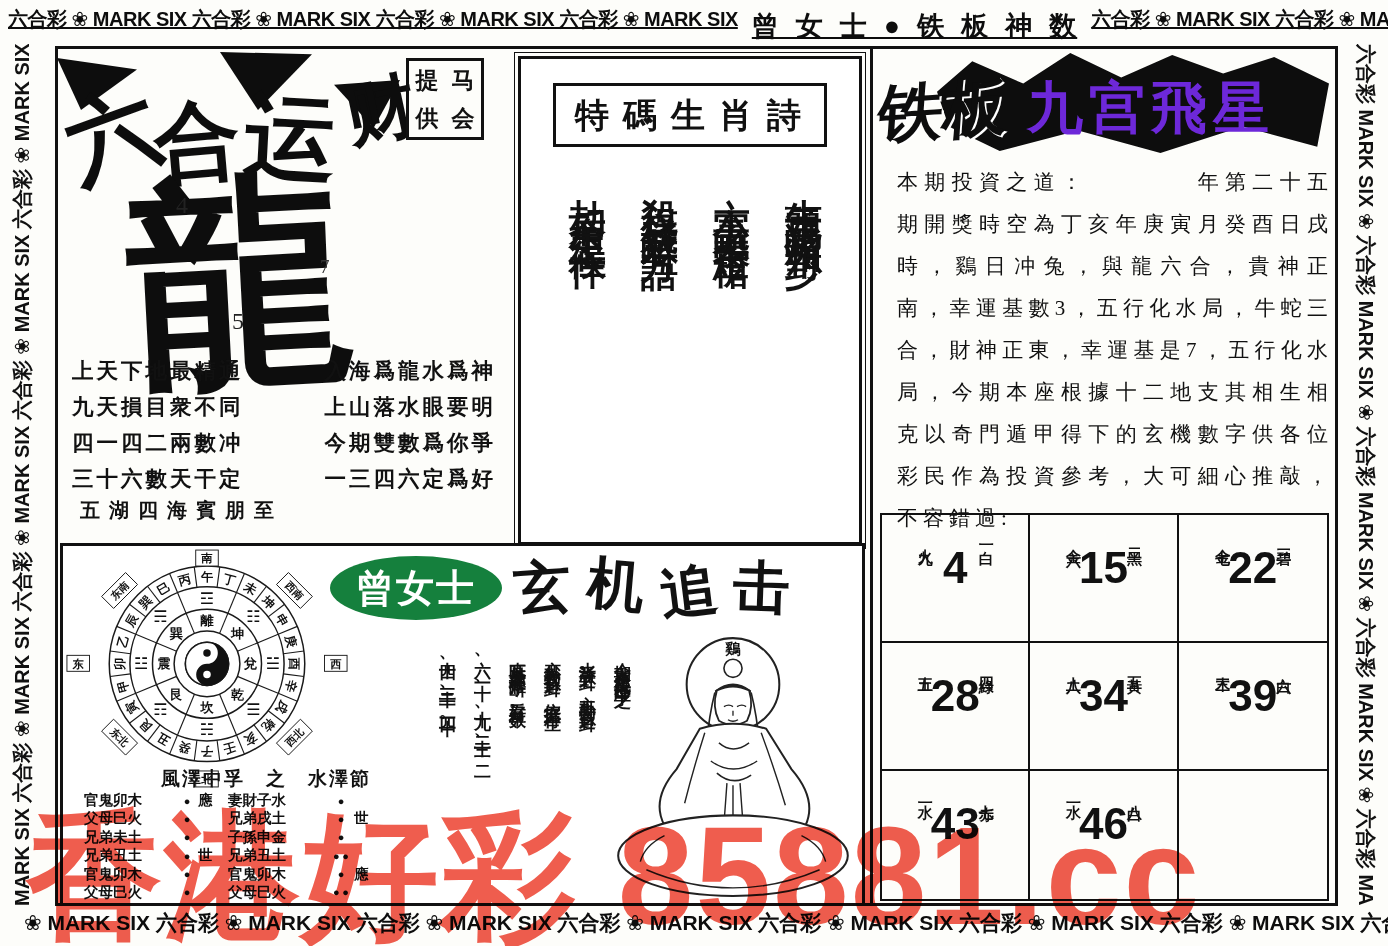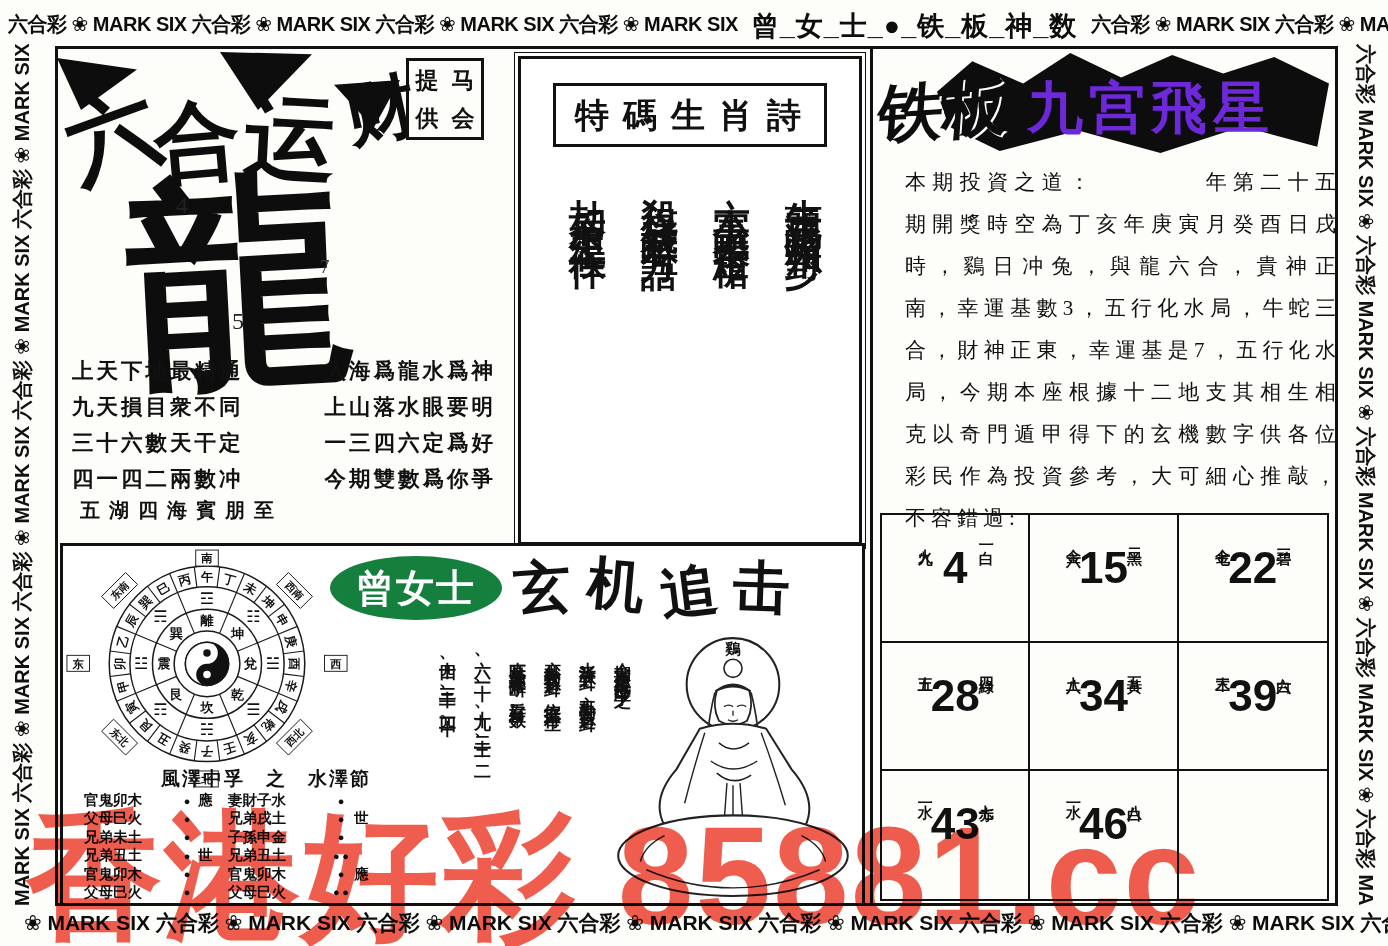--- a/index.html
+++ b/index.html
@@ -1,21 +1,21 @@
 <!DOCTYPE html>
 <html><head>
 <meta charset="utf-8">
 <style>
   html,body{margin:0;padding:0;background:#e9e9e6;}
   .page{position:relative;width:1388px;height:946px;margin:0 auto;background:#fdfdfa;
         overflow:hidden;font-family:"Liberation Serif","DejaVu Serif",serif;color:#111;}
   
   .strip{position:absolute;white-space:nowrap;overflow:hidden;
          font-family:"Liberation Sans","DejaVu Sans",sans-serif;font-weight:900;color:#0d0d0d;}
-  .strip-top{left:8px;top:6px;right:0;height:36px;display:flex;align-items:center;gap:14px;font-size:20px;letter-spacing:-0.5px;}
+  .strip-top{left:8px;top:6px;right:0;height:36px;display:flex;align-items:flex-start;gap:14px;font-size:20px;letter-spacing:-0.5px;text-decoration:underline;}
   .strip-top .mid{font-size:27px;letter-spacing:1px;transform:translateY(2px);}
   .strip-bottom{left:24px;right:0;bottom:4px;height:36px;font-size:21px;line-height:34px;}
   .vstrip{position:absolute;top:44px;width:38px;height:862px;overflow:hidden;}
   .vstrip-left{left:4px;}
   .vstrip-right{right:4px;}
   .vstrip .inner{position:absolute;left:0;top:0;width:862px;height:38px;line-height:36px;
                  font-family:"Liberation Sans","DejaVu Sans",sans-serif;font-weight:900;font-size:20px;
                  white-space:nowrap;transform-origin:0 0;}
   .vstrip-left .inner{transform:rotate(-90deg) translateX(-862px);}
   .vstrip-right .inner{transform:rotate(90deg) translateY(-38px);}
@@ -55,21 +55,21 @@
   .sx-cols{writing-mode:vertical-rl;height:360px;margin-top:22px;padding:0 30px;}
   .sx-col{font-size:37px;font-weight:700;letter-spacing:9px;line-height:72px;}
   
   .jg-panel{position:absolute;left:870px;top:49px;width:464px;height:854px;border-left:3px solid #111;box-sizing:border-box;}
   .jg-title{position:absolute;left:4px;top:4px;width:452px;height:102px;}
   .jg-splash{position:absolute;left:60px;top:0;width:392px;height:102px;background:#0d0d0d;
              clip-path:polygon(0 38%,9% 8%,22% 30%,34% 0,47% 24%,60% 2%,73% 20%,86% 4%,100% 30%,97% 92%,78% 72%,57% 98%,36% 76%,16% 96%,3% 72%);}
   .jg-black{position:absolute;left:2px;top:14px;font-size:64px;font-weight:900;transform:skewX(-8deg) rotate(-4deg);
             color:#0d0d0d;text-shadow:2px 2px 0 #fff;}
   .jg-white{position:absolute;left:150px;top:18px;font-size:56px;font-weight:900;color:#6d28d9;letter-spacing:6px;}
-  .jg-par{position:absolute;left:32px;top:112px;width:436px;font-size:21px;line-height:42px;
+  .jg-par{position:absolute;left:24px;top:112px;width:436px;font-size:21px;line-height:42px;
           letter-spacing:5px;text-align:justify;font-weight:500;}
   .jg-grid{position:absolute;left:7px;top:464px;width:449px;height:388px;border:2.5px solid #111;
            box-sizing:border-box;display:grid;grid-template-columns:1fr 1fr 1fr;grid-template-rows:1fr 1fr 1fr;}
   .cell{border-right:2px solid #111;border-bottom:2px solid #111;box-sizing:border-box;
         display:flex;flex-direction:column;align-items:center;padding-top:22px;}
   .cell:nth-child(3n){border-right:none;}
   .cell:nth-child(n+7){border-bottom:none;}
   .cell-labels{display:flex;gap:42px;}
   .vlab{writing-mode:vertical-rl;font-size:15px;font-weight:700;letter-spacing:2px;}
   .cell-num{font-family:"Liberation Sans","DejaVu Sans",sans-serif;font-size:44px;font-weight:900;margin-top:2px;}
@@ -140,26 +140,26 @@
   <div class="poem">
     <div class="poem-row">
       <span>上天下地最精通</span>
       <span>入海爲龍水爲神</span>
     </div>
     <div class="poem-row">
       <span>九天損目衆不同</span>
       <span>上山落水眼要明</span>
     </div>
     <div class="poem-row">
+      <span>四一四二兩數冲</span>
+      <span>今期雙數爲你爭</span>
+    </div>
+    <div class="poem-row">
       <span>三十六數天干定</span>
       <span>一三四六定爲好</span>
-    </div>
-    <div class="poem-row">
-      <span>四一四二兩數冲</span>
-      <span>今期雙數爲你爭</span>
     </div>
   </div>
   <div class="poem-footer">五湖四海賓朋至</div>
 
   <div class="sx-panel">
     <div class="sx-title">特碼生肖詩</div>
     <div class="sx-cols">
       <div class="sx-col">牛頭馬嘴相對少</div>
       <div class="sx-col">六害之中帶金槍</div>
       <div class="sx-col">殺得殘敵君方語</div>

